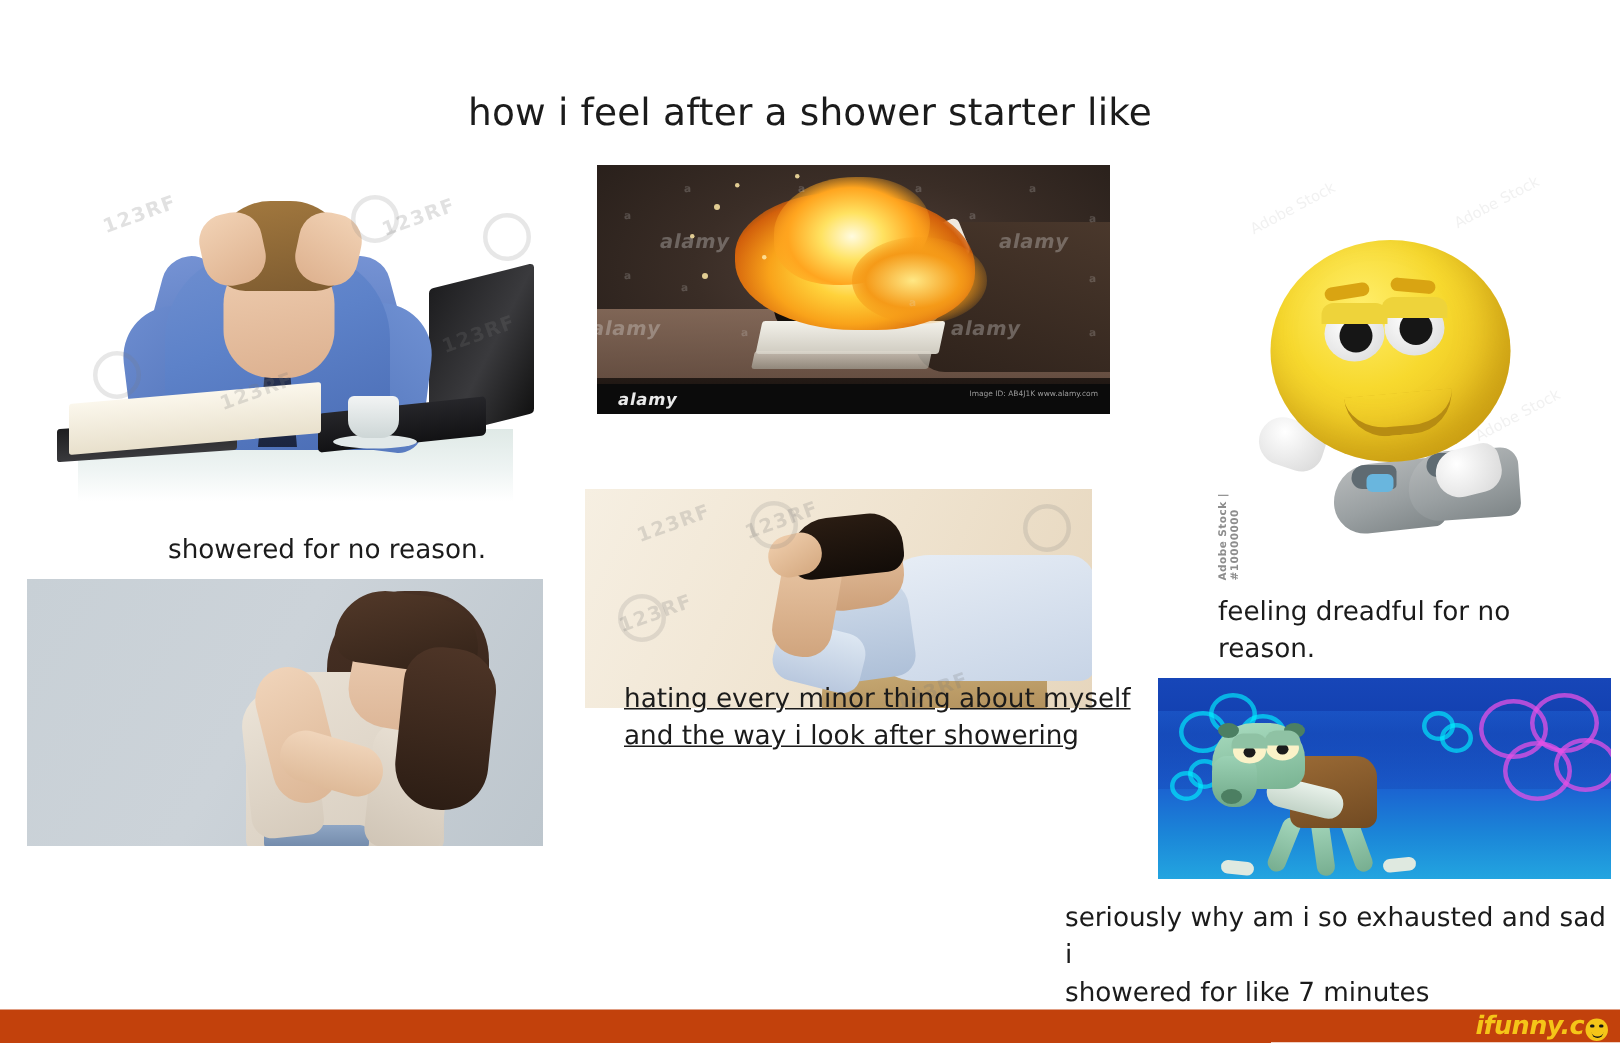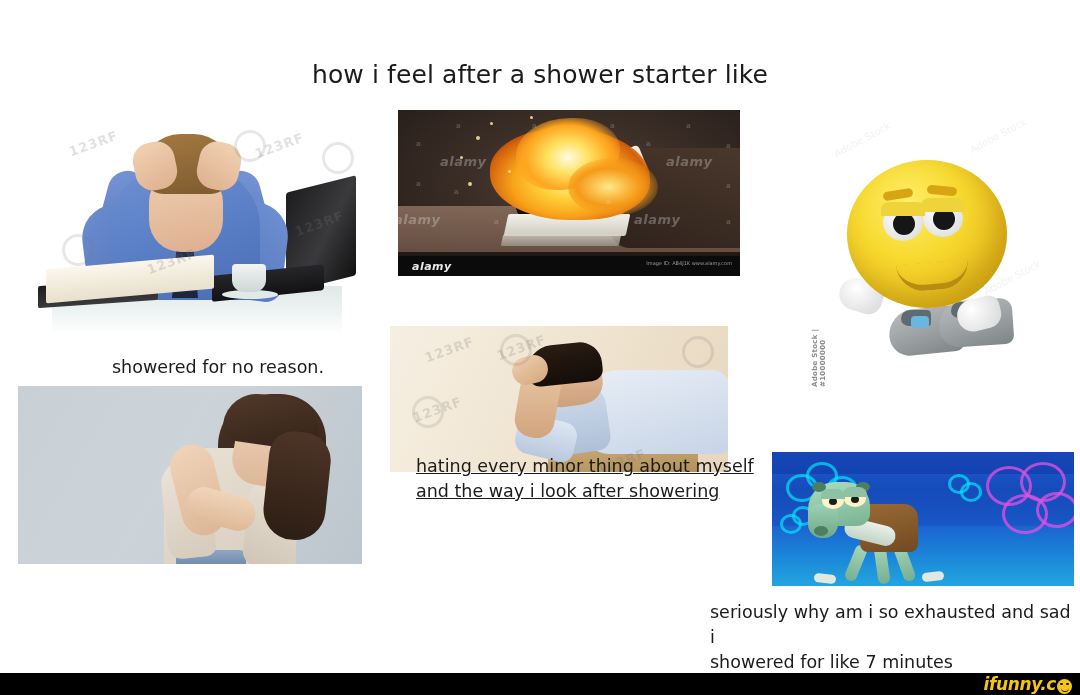--- a/index.html
+++ b/index.html
@@ -433,21 +433,21 @@
   }
   #p-squid .leg1{left:78px;top:92px;width:12px;height:38px;transform:rotate(22deg);}
   #p-squid .leg2{left:104px;top:92px;width:12px;height:40px;transform:rotate(-8deg);}
   #p-squid .leg3{left:126px;top:88px;width:12px;height:42px;transform:rotate(-20deg);}
   #p-squid .sq-foot{
     position:absolute;width:22px;height:9px;background:#dfe9e0;border-radius:6px;
   }
 
   
   .bottombar{
-    position:absolute;left:0;bottom:0;width:1080px;height:22px;background:#000000;
+    position:absolute;left:0;bottom:0;width:1080px;height:22px;background:#c2410c;
   }
   .ifunny{
     position:absolute;right:8px;top:1px;
     color:#f5c518;font-size:17px;font-weight:bold;font-style:italic;
     letter-spacing:-.4px;
     display:flex;align-items:center;gap:0;
   }
   .ifunny .smiley{
     display:inline-block;width:15px;height:15px;border-radius:50%;
     background:#f5c518;position:relative;margin-left:1px;top:2px;
@@ -557,20 +557,22 @@
     <div class="brow browR"></div>
     <div class="eyeW eyeWL"></div>
     <div class="eyeW eyeWR"></div>
     <div class="pupil pupilL"></div>
     <div class="pupil pupilR"></div>
     <div class="lid lidL"></div>
     <div class="lid lidR"></div>
     <div class="mouth"></div>
     <span class="wm-adobe">Adobe Stock | #10000000</span>
   </div>
+  <div class="cap" style="left:812px;top:396px;width:210px;">feeling dreadful for no
+reason.</div>
 
   <div class="panel" id="p-itchy">
     <div class="bg"></div>
     <div class="hairback"></div>
     <div class="body"></div>
     <div class="jeans"></div>
     <div class="sleeveR"></div>
     <div class="face"></div>
     <div class="sleeve"></div>
     <div class="armUp"></div>

